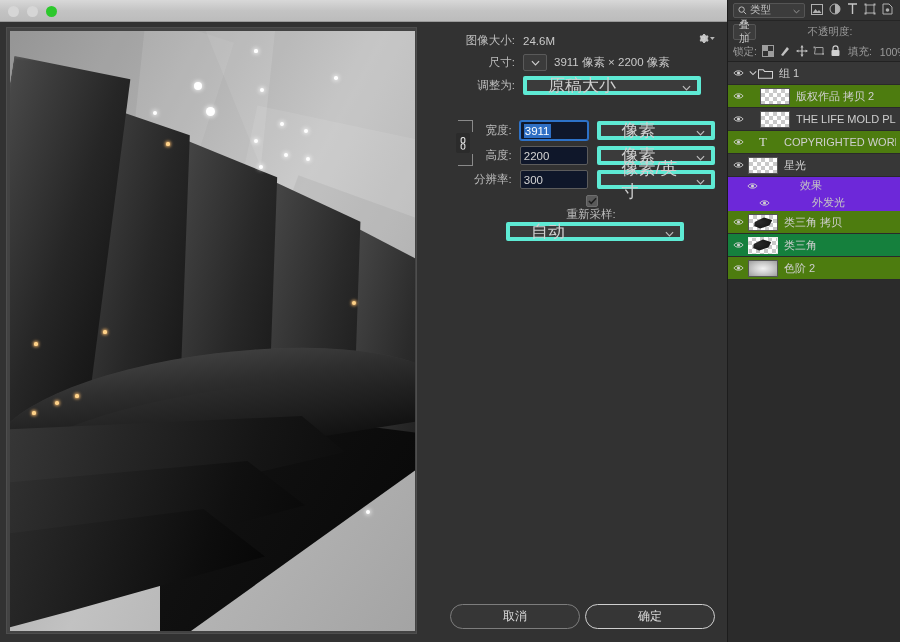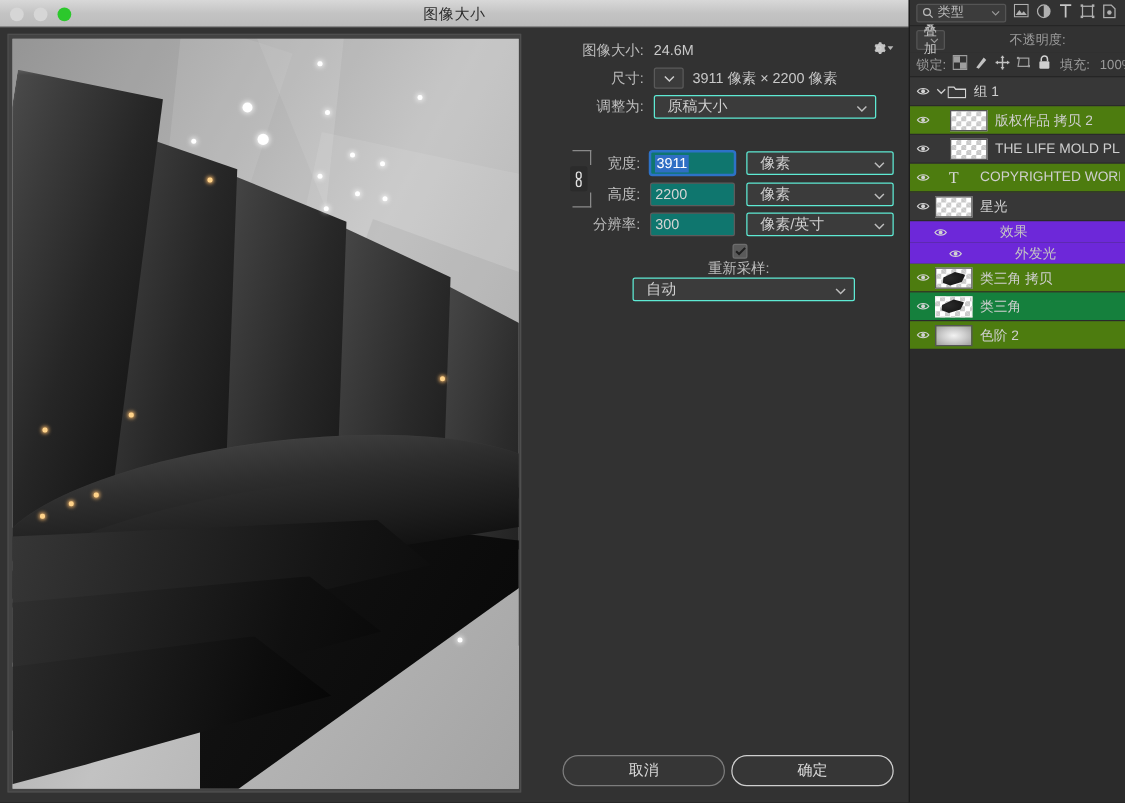--- a/index.html
+++ b/index.html
@@ -254,21 +254,21 @@
 
   .r-w     { left: 0; top: 99px;  width: 290px; }
   .r-h     { left: 0; top: 124px; width: 290px; align-items: center; }
   .r-res   { left: 0; top: 148px; width: 290px; }
   .r-w .lbl, .r-h .lbl, .r-res .lbl { width: 90px; margin-right: 8px; }
 
   .r-resam { left: 40px; top: 173px; width: 260px; flex-direction: column; }
 
   .txtfield {
     width: 70px; height: 19px;
-    background: #0f766e;
+    background: #0f172a;
     border: 1px solid #5c5c5c;
     border-radius: 2px;
     box-sizing: border-box;
     color: #d4d4d4;
     font-size: 11.5px;
     padding: 0 3px;
     display: flex; align-items: center;
     margin-right: 9px;
   }
   .txtfield.focused {
@@ -277,28 +277,28 @@
   }
   .sel-text {
     background: #2f6fc4;
     color: #ffffff;
     padding: 1px 1px 1px 1px;
   }
 
   .select {
     height: 19px;
     background: #3b3b3b;
-    border: 1px solid #5eead4;
+    border: 4px solid #5eead4;
     border-radius: 2px;
     box-sizing: border-box;
     color: #cfcfcf;
-    font-size: 12px;
+    font-size: 17px;
     display: flex;
     align-items: center;
-    padding: 0 10px;
+    padding: 0 21px;
     position: relative;
   }
   .select .caret {
     position: absolute;
     right: 6px; top: 50%;
     transform: translateY(-50%);
   }
   .sel-units { width: 121px; }
   .sel-wide  { width: 178px; }
 
@@ -530,21 +530,20 @@
 <body>
 
 <div id="app">
 
   <div class="titlebar">
     <div class="traffic">
       <div class="tl-dot red"></div>
       <div class="tl-dot yellow"></div>
       <div class="tl-dot green"></div>
     </div>
-    <div class="title-text">图像大小</div>
   </div>
 
   <div class="dialog">
 
     <div class="preview-wrap">
       <div class="preview">
         <div class="sky pv-layer"></div>
         <div class="wedge w1 pv-layer"></div>
         <div class="wedge w2 pv-layer"></div>
         <div class="wedge w3 pv-layer"></div>

